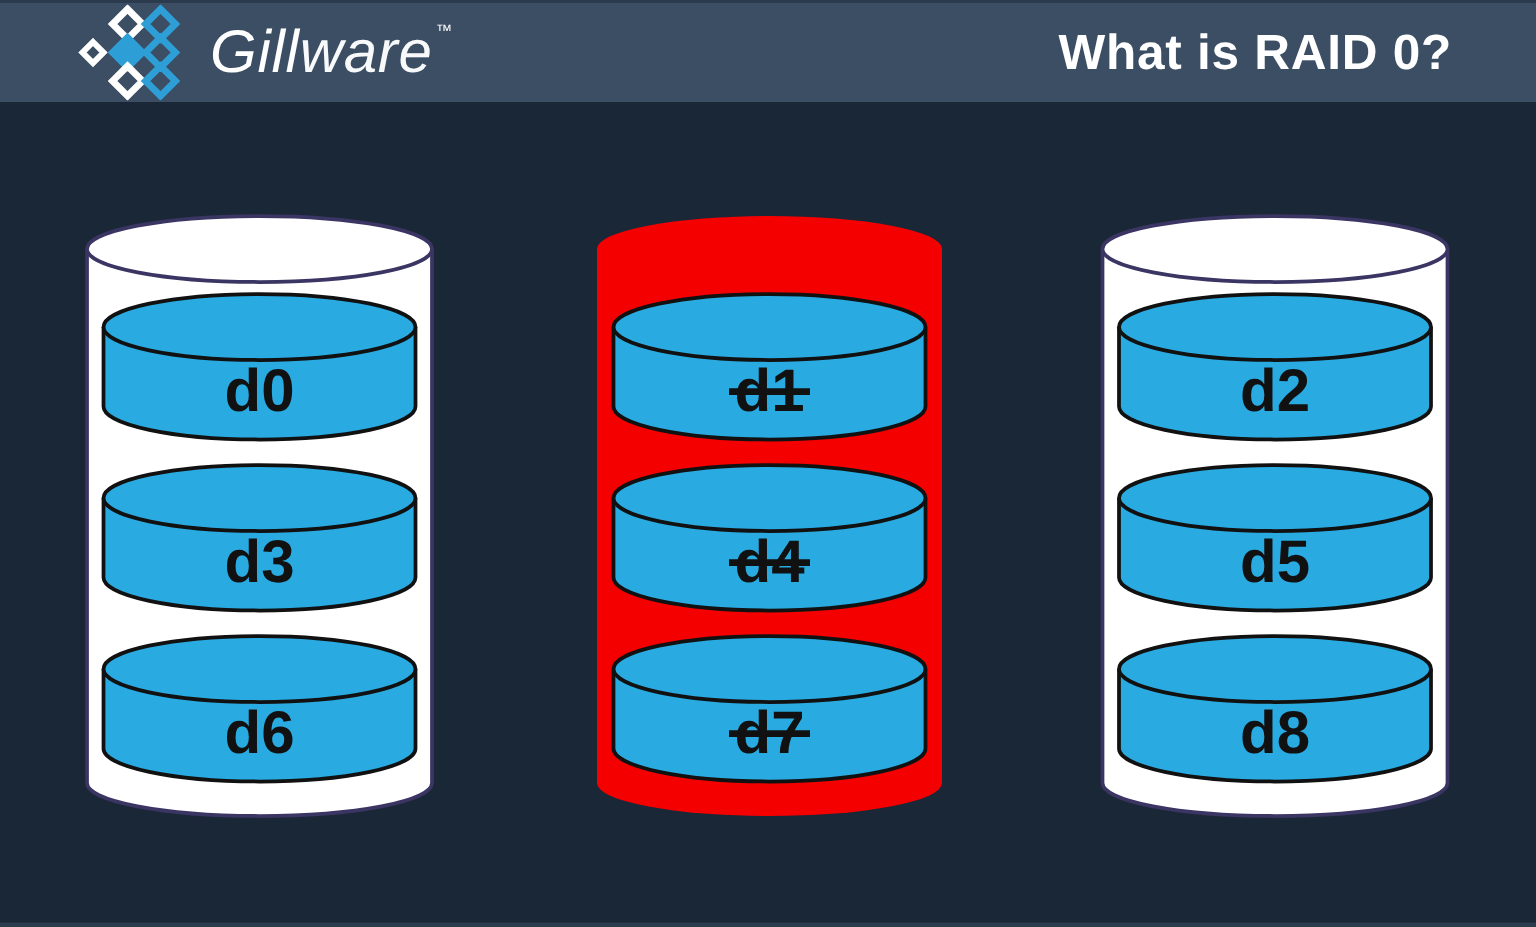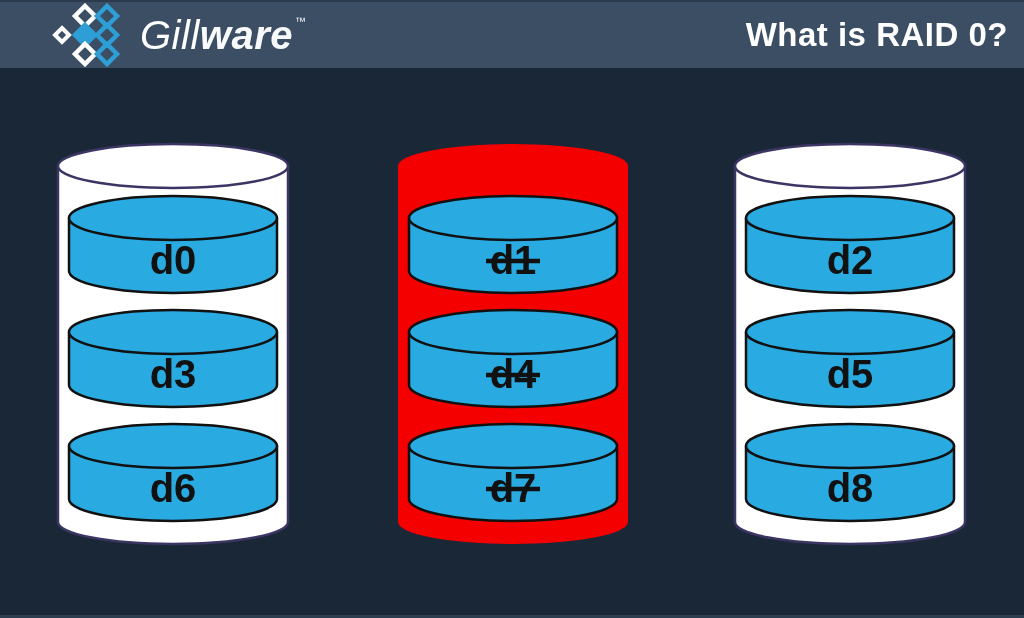--- a/index.html
+++ b/index.html
@@ -37,30 +37,30 @@
   .brand-mark { display: block; margin-right: 10px; }
   .brand-text {
     color: #FFFFFF;
     font-style: italic;
     font-size: 40px;
     letter-spacing: 0.5px;
     line-height: 1;
     white-space: nowrap;
   }
   .brand-text .bold  { font-weight: 400; }
-  .brand-text .light { font-weight: 700; opacity: 0.97; }
+  .brand-text .light { font-weight: 400; opacity: 0.97; }
   .brand-text sup {
     font-style: normal;
     font-weight: 400;
     font-size: 11px;
     vertical-align: 24px;
     margin-left: 2px;
   }
   .page-title {
-    margin: 0 16px 0 0;
+    margin: 0 56px 0 0;
     color: #FFFFFF;
     font-size: 33px;
     font-weight: 700;
     letter-spacing: 0.5px;
   }
   
   .diagram-canvas {
     position: absolute;
     top: 0; left: 0;
     z-index: 1;

